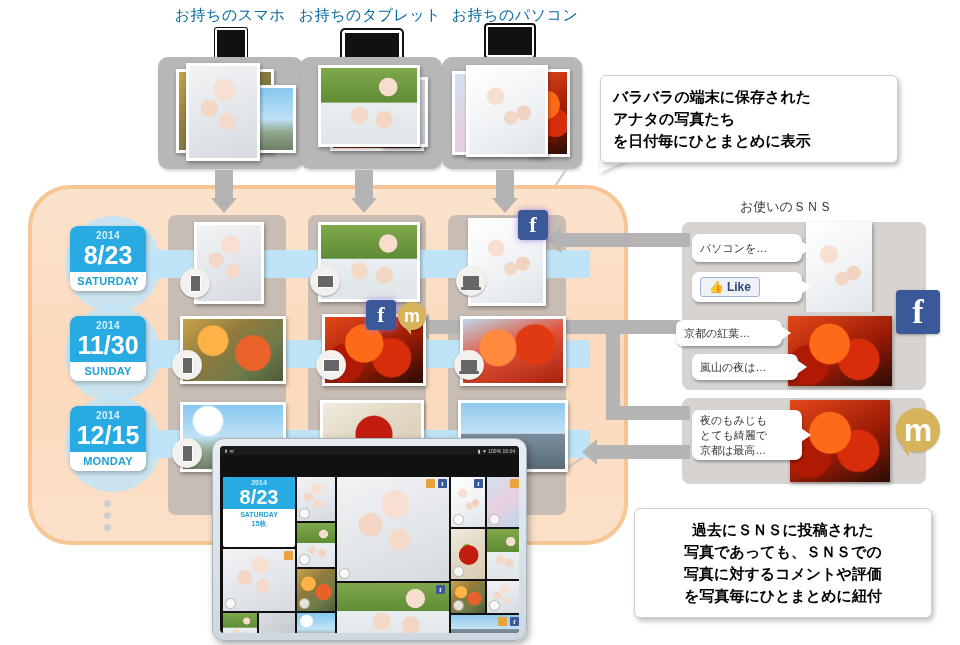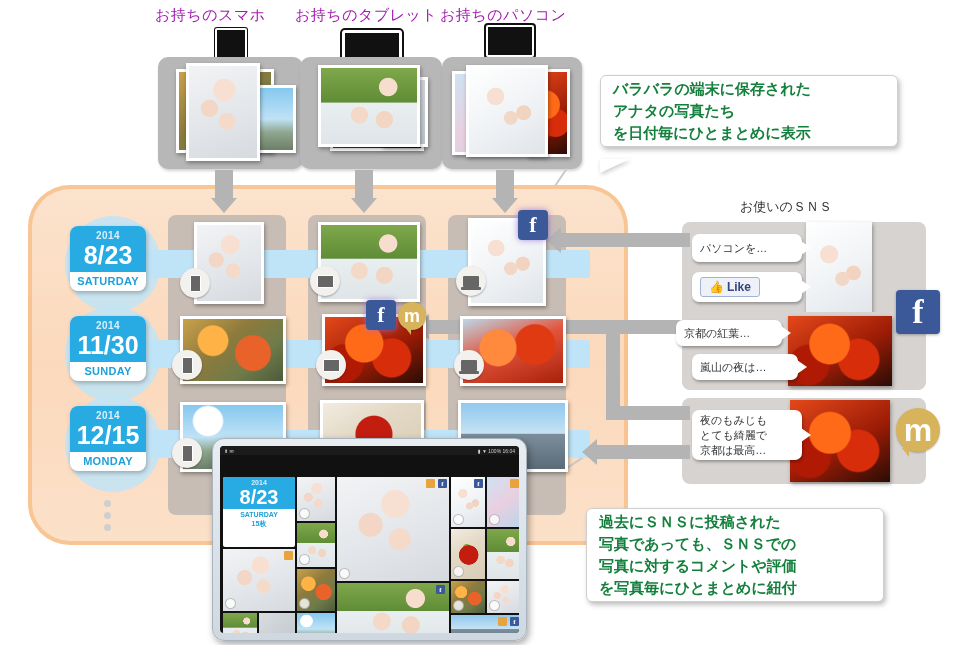--- a/index.html
+++ b/index.html
@@ -5,21 +5,21 @@
   html,body{margin:0;padding:0;background:#fff;}
   body{
     width:960px;height:645px;position:relative;overflow:hidden;
     font-family:"Liberation Sans","DejaVu Sans",sans-serif;
     color:#333;
   }
   .abs{position:absolute;}
 
   
   .dev-label{
-    font-size:15px;color:#a21caf;white-space:nowrap;
+    font-size:15px;color:#0369a1;text-align:center;white-space:nowrap;
     letter-spacing:.5px;
   }
 
   
   .ic-phone{width:28px;height:44px;background:#111;border:2px solid #fff;
     box-shadow:0 0 0 1px #111;border-radius:2px;position:relative;}
   .ic-phone:after{content:"";position:absolute;left:3px;right:3px;bottom:2px;height:5px;
     background:repeating-linear-gradient(to right,#fff 0 5px,#111 5px 8px);}
   
   .ic-monitor{width:54px;height:36px;background:#111;border:3px solid #fff;
@@ -132,22 +132,22 @@
   
   .garrow{background:#b4b4b4;position:absolute;z-index:5;}
   .ghead{position:absolute;width:0;height:0;z-index:5;}
   .ghead.down{border-left:13px solid transparent;border-right:13px solid transparent;border-top:15px solid #b4b4b4;}
   .ghead.left{border-top:13px solid transparent;border-bottom:13px solid transparent;border-right:15px solid #b4b4b4;}
 
   
   .callout{
     background:#fff;border:1px solid #cfcfcf;border-radius:6px;
     box-shadow:2px 3px 5px rgba(0,0,0,.25);
-    color:#15803d;font-weight:bold;font-size:15px;line-height:22px;
-    padding:2px 12px;white-space:pre-line;z-index:20;
+    color:#000000;font-weight:bold;font-size:15px;line-height:22px;
+    padding:10px 12px;white-space:pre-line;z-index:20;
   }
 
   
   .sns-title{font-size:13px;color:#333;white-space:nowrap;}
   .sns-panel{background:#d6d3d0;border-radius:8px;position:absolute;}
   .bubble{
     background:#fff;border-radius:7px;box-shadow:1px 2px 3px rgba(0,0,0,.3);
     font-size:11px;color:#333;display:flex;align-items:center;padding:0 8px;
     position:absolute;z-index:8;line-height:14px;
   }
@@ -382,21 +382,21 @@
 <div class="sns-panel" style="left:682px;top:398px;width:244px;height:86px;"></div>
 <div class="abs ph px-maple" style="left:790px;top:400px;width:100px;height:82px;border:none;"></div>
 <div class="bubble" style="left:692px;top:410px;width:94px;height:50px;white-space:pre-line;">
   <span style="line-height:15px;">夜のもみじも
 とても綺麗で
 京都は最高…</span>
 </div>
 
 <div class="mixi abs" style="left:896px;top:408px;width:44px;height:44px;font-size:32px;z-index:15;">m</div>
 
-<div class="callout abs" style="left:586px;top:508px;width:272px;">過去にＳＮＳに投稿された
+<div class="callout abs" style="left:634px;top:508px;width:272px;text-align:center;">過去にＳＮＳに投稿された
 写真であっても、ＳＮＳでの
 写真に対するコメントや評価
 を写真毎にひとまとめに紐付</div>
 <div class="abs" style="left:632px;top:496px;width:0;height:0;border-bottom:14px solid #fff;border-left:30px solid transparent;"></div>
 <div class="abs" style="left:566px;top:470px;width:62px;height:40px;border-left:2px solid #c9c9c9;transform:rotate(-124deg);transform-origin:top left;"></div>
 
 <div id="tablet">
   <div class="screen">
 
     <div class="tb-status">

